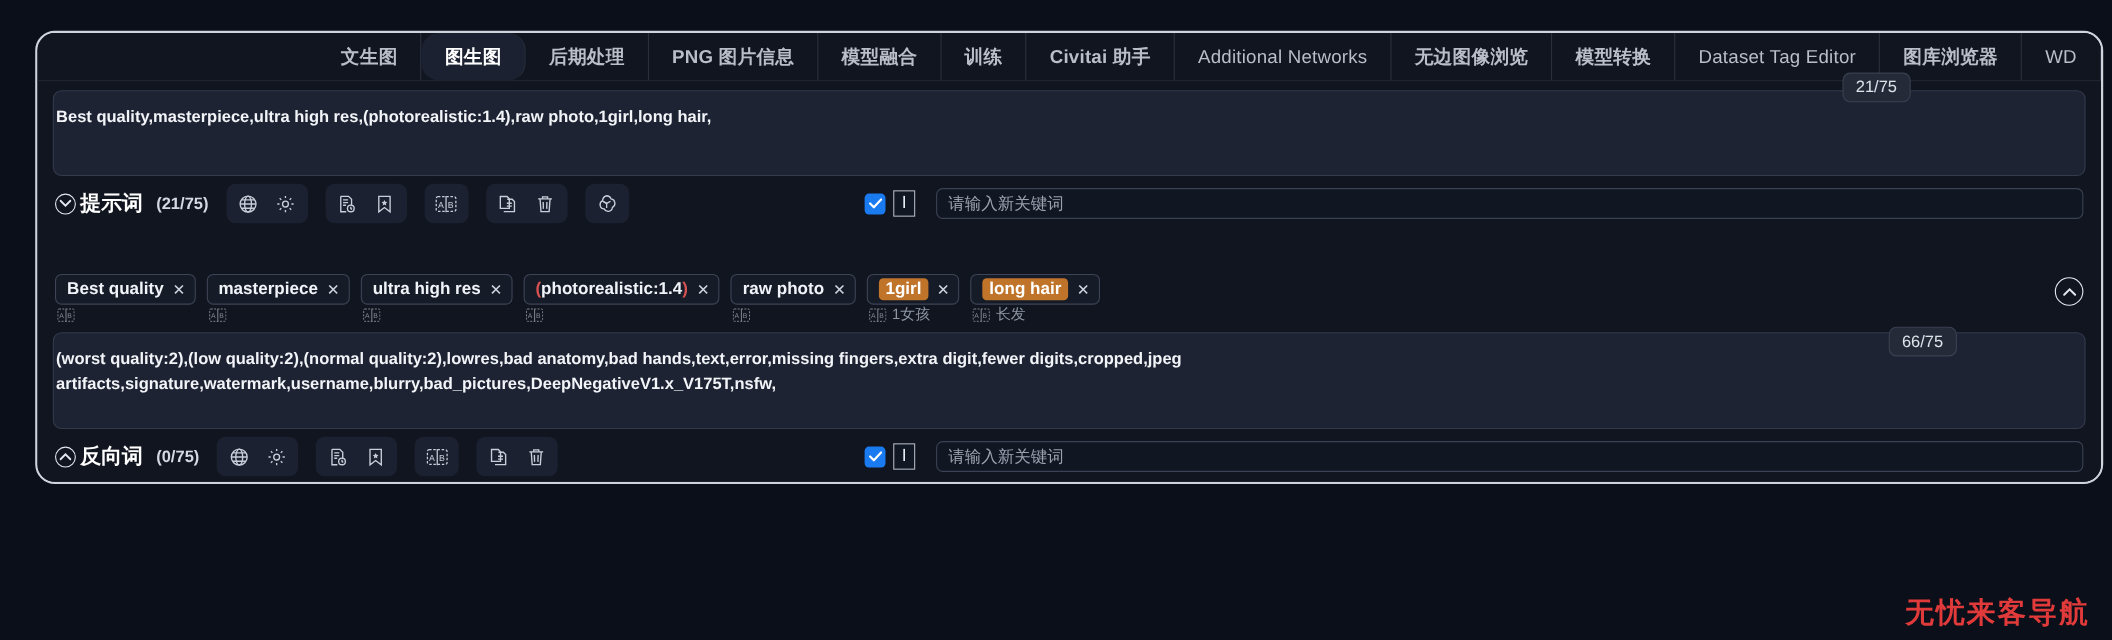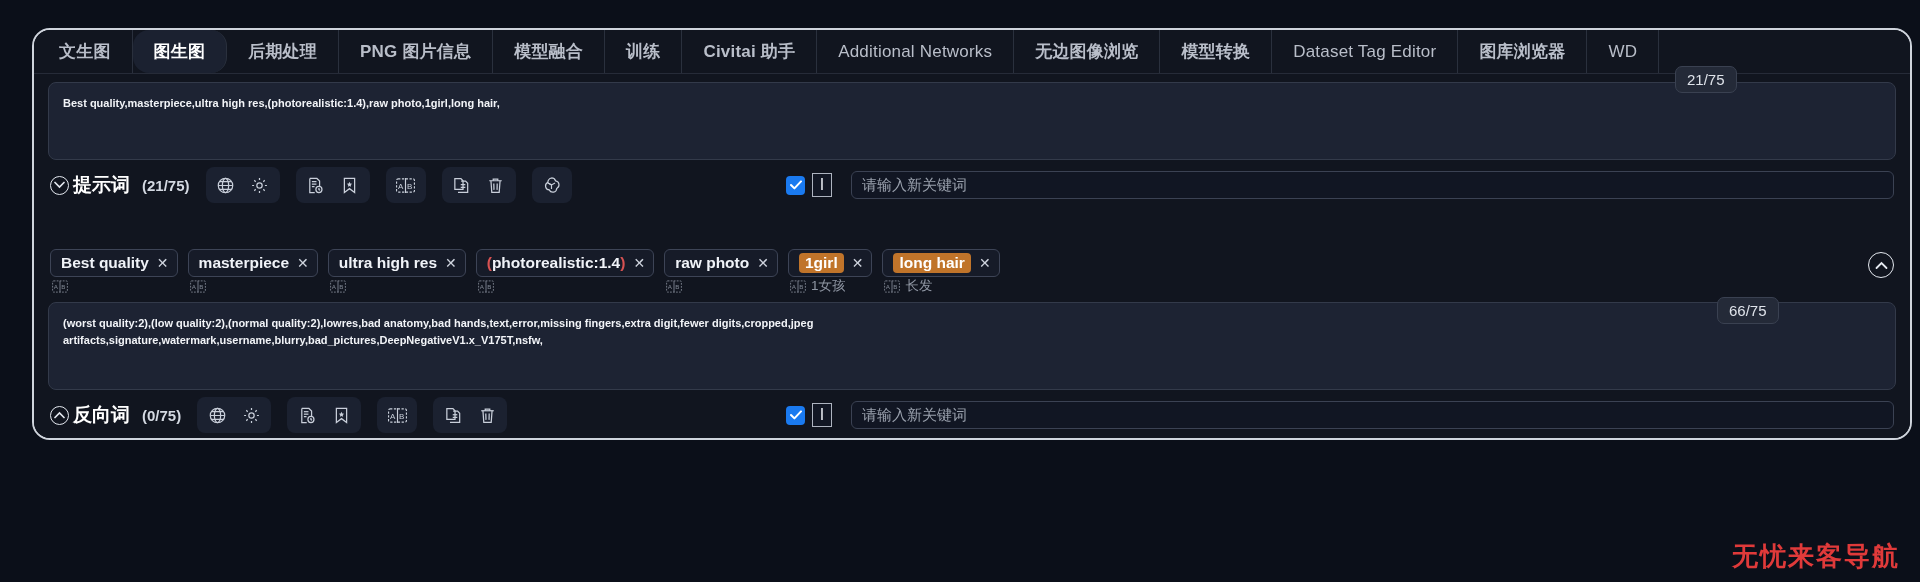--- a/index.html
+++ b/index.html
@@ -24,20 +24,21 @@
 
   
   .tabbar {
     position: relative;
     height: 44px;
     background: #11151f;
     display: flex;
     align-items: stretch;
     border-bottom: 1px solid #262b38;
     padding-left: 4px;
+    justify-content: flex-end;
   }
   .tab {
     display: flex; align-items: center;
     padding: 0 21px;
     font-size: 17px;
     color: #b9bec9;
     white-space: nowrap;
     border-right: 1px solid #2a303d;
     cursor: pointer;
     letter-spacing: .2px;
@@ -56,23 +57,23 @@
     height: 368px;
     background: #11151f;
     padding: 8px 14px 0 14px;
   }
 
   
   .prompt-box {
     background: #1d2333;
     border: 1px solid #333a4a;
     border-radius: 8px;
-    padding: 12px 14px;
+    padding: 12px 2px;
     color: #f2f4f8;
-    font-size: 11px;
+    font-size: 15px;
     font-weight: bold;
     line-height: 1.55;
   }
   #prompt-positive-box { height: 78px; }
   #prompt-negative-box { height: 88px; margin-top: 0px; }
 
   
   .token-badge {
     position: absolute;
     background: #242a38;

